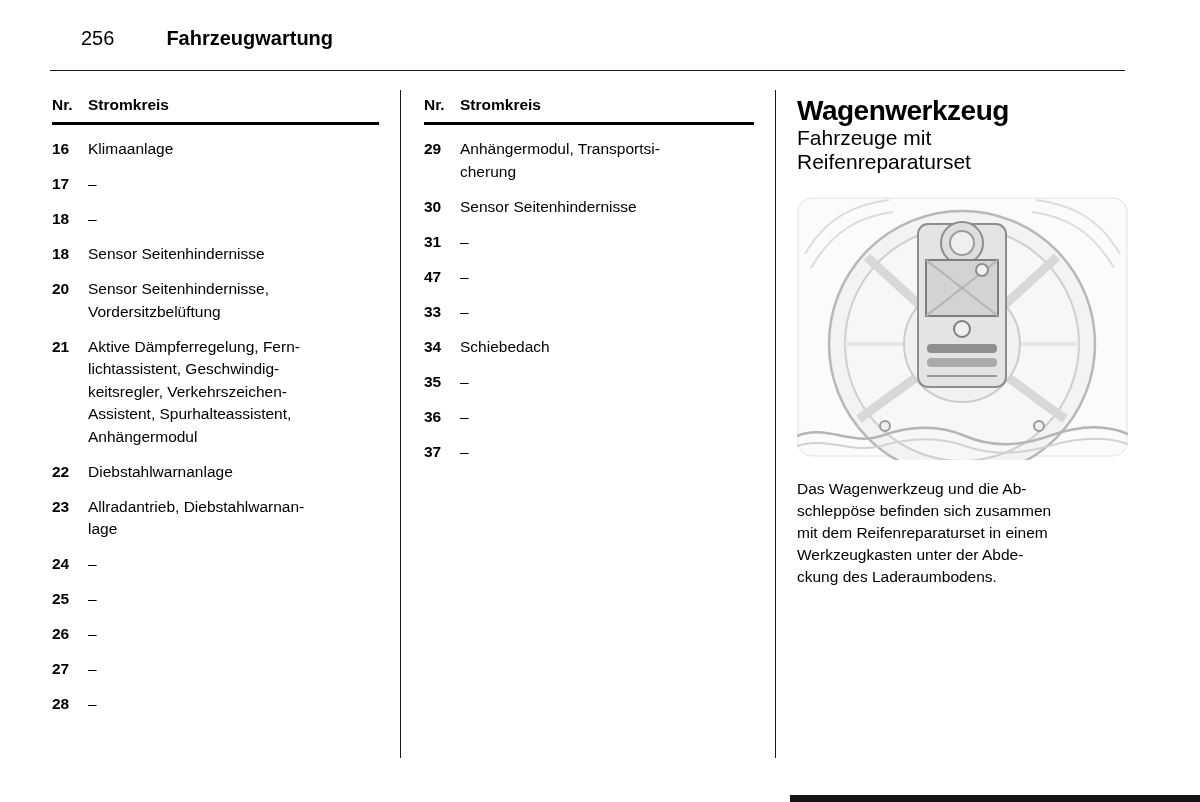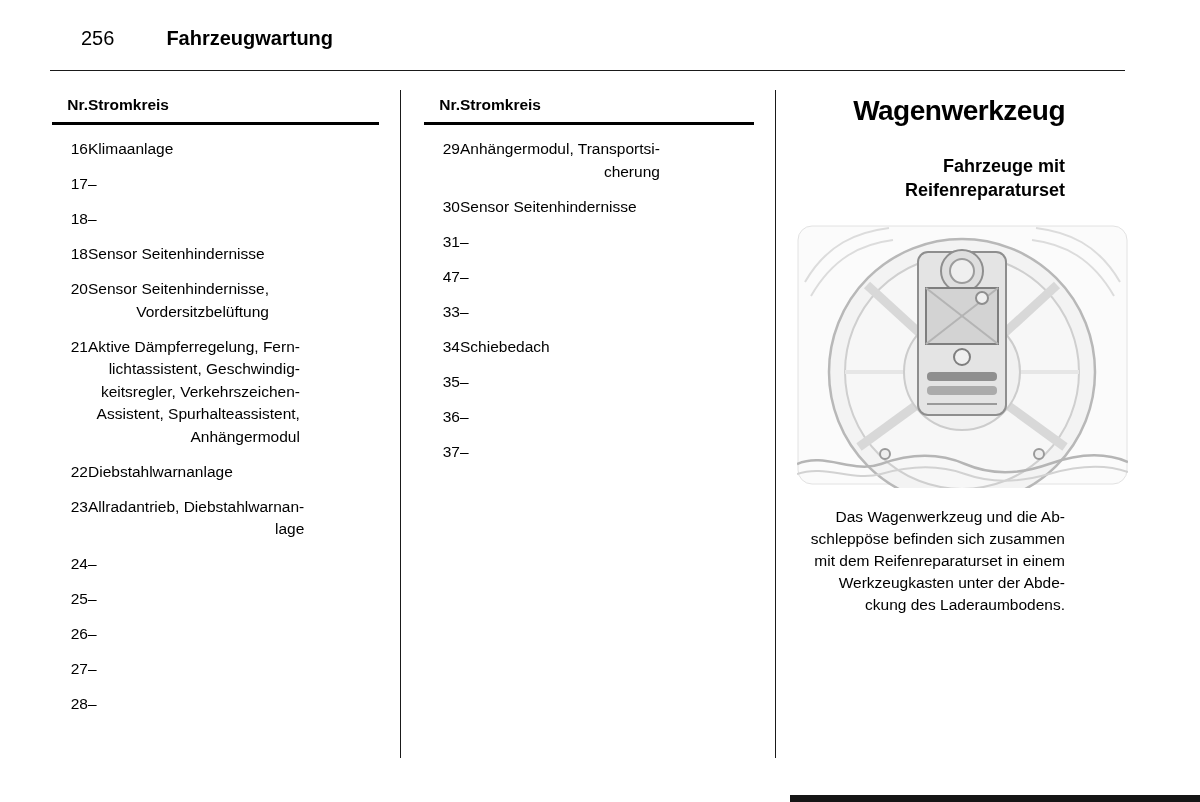--- a/index.html
+++ b/index.html
@@ -13,35 +13,35 @@
 
   .page-header { position: absolute; top: 27px; left: 55px; display: flex; align-items: flex-start; margin-left: 26px; }
   .page-number { font-size: 20px; font-weight: 400; }
   .page-title  { font-size: 20px; font-weight: 700; margin-left: 52px; }
   .header-rule { position: absolute; top: 70px; left: 50px; width: 1075px; height: 1px; background: #1a1a1a; }
 
   .divider { position: absolute; top: 90px; height: 668px; width: 1px; background: #1a1a1a; }
   .divider.d1 { left: 400px; }
   .divider.d2 { left: 775px; }
 
-  .col { position: absolute; top: 96px; text-align: right; }
+  .col { position: absolute; top: 96px; }
   .col1 { left: 52px;  width: 327px; }
   .col2 { left: 424px; width: 330px; }
   .col3 { left: 797px; width: 268px; }
 
   .thead { display: flex; font-size: 15.5px; font-weight: 700; padding-bottom: 8px; }
   .tnr   { width: 36px; flex-shrink: 0; }
   .table-rule { height: 3px; background: #000; margin-bottom: 13px; }
 
   .trow { display: flex; font-size: 15.5px; line-height: 22.5px; margin-bottom: 12.5px; }
-  .trow .tnr { font-weight: 400; }
+  .trow .tnr { font-weight: 700; }
   .ttext { white-space: pre-line; }
 
   .section-heading    { font-size: 28px; font-weight: 700; letter-spacing: -0.5px; line-height: 30px; }
-  .section-subheading { font-size: 18px; font-weight: 700; line-height: 24px; margin-top: 28px; white-space: pre-line; }
+  .section-subheading { font-size: 21px; font-weight: 400; line-height: 24px; white-space: pre-line; }
   .figure    { display: block; margin-top: 20px; width: 331px; height: 266px; }
   .body-text { margin-top: 18px; font-size: 15.5px; line-height: 22px; white-space: pre-line; }
 
   .bottom-bar { position: absolute; left: 790px; bottom: 0; width: 410px; height: 7px; background: #151515; }
 </style>
 </head>
 <body>
 
 <header class="page-header">
   <div class="page-number">256</div>

